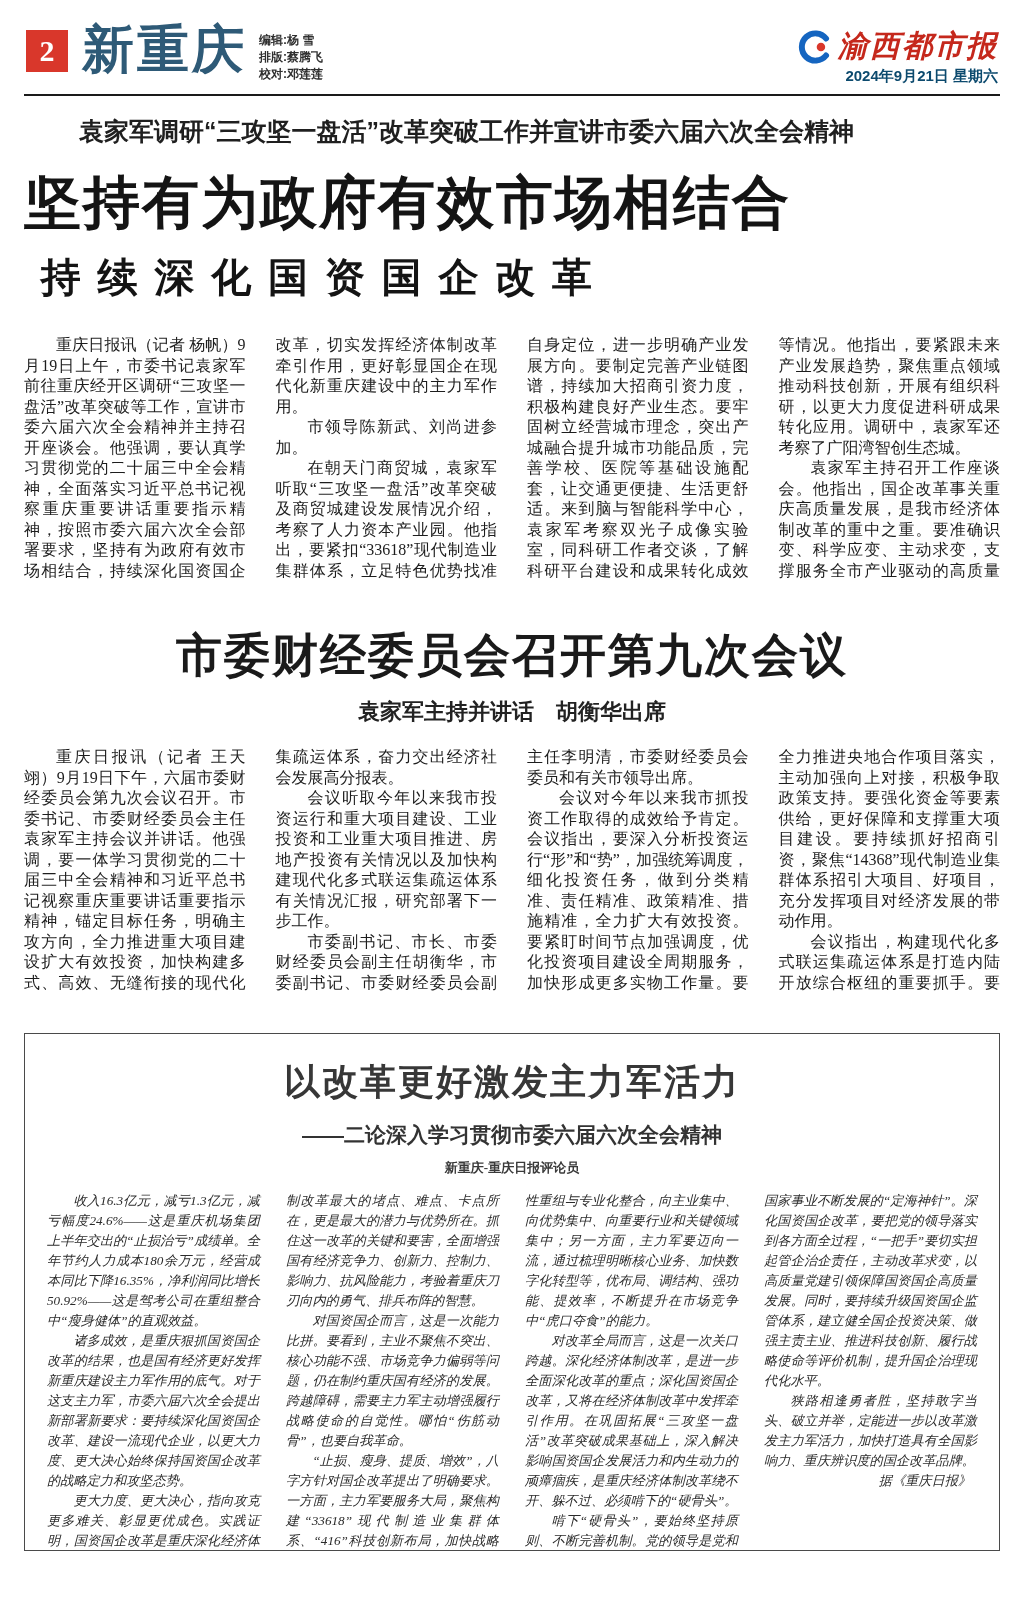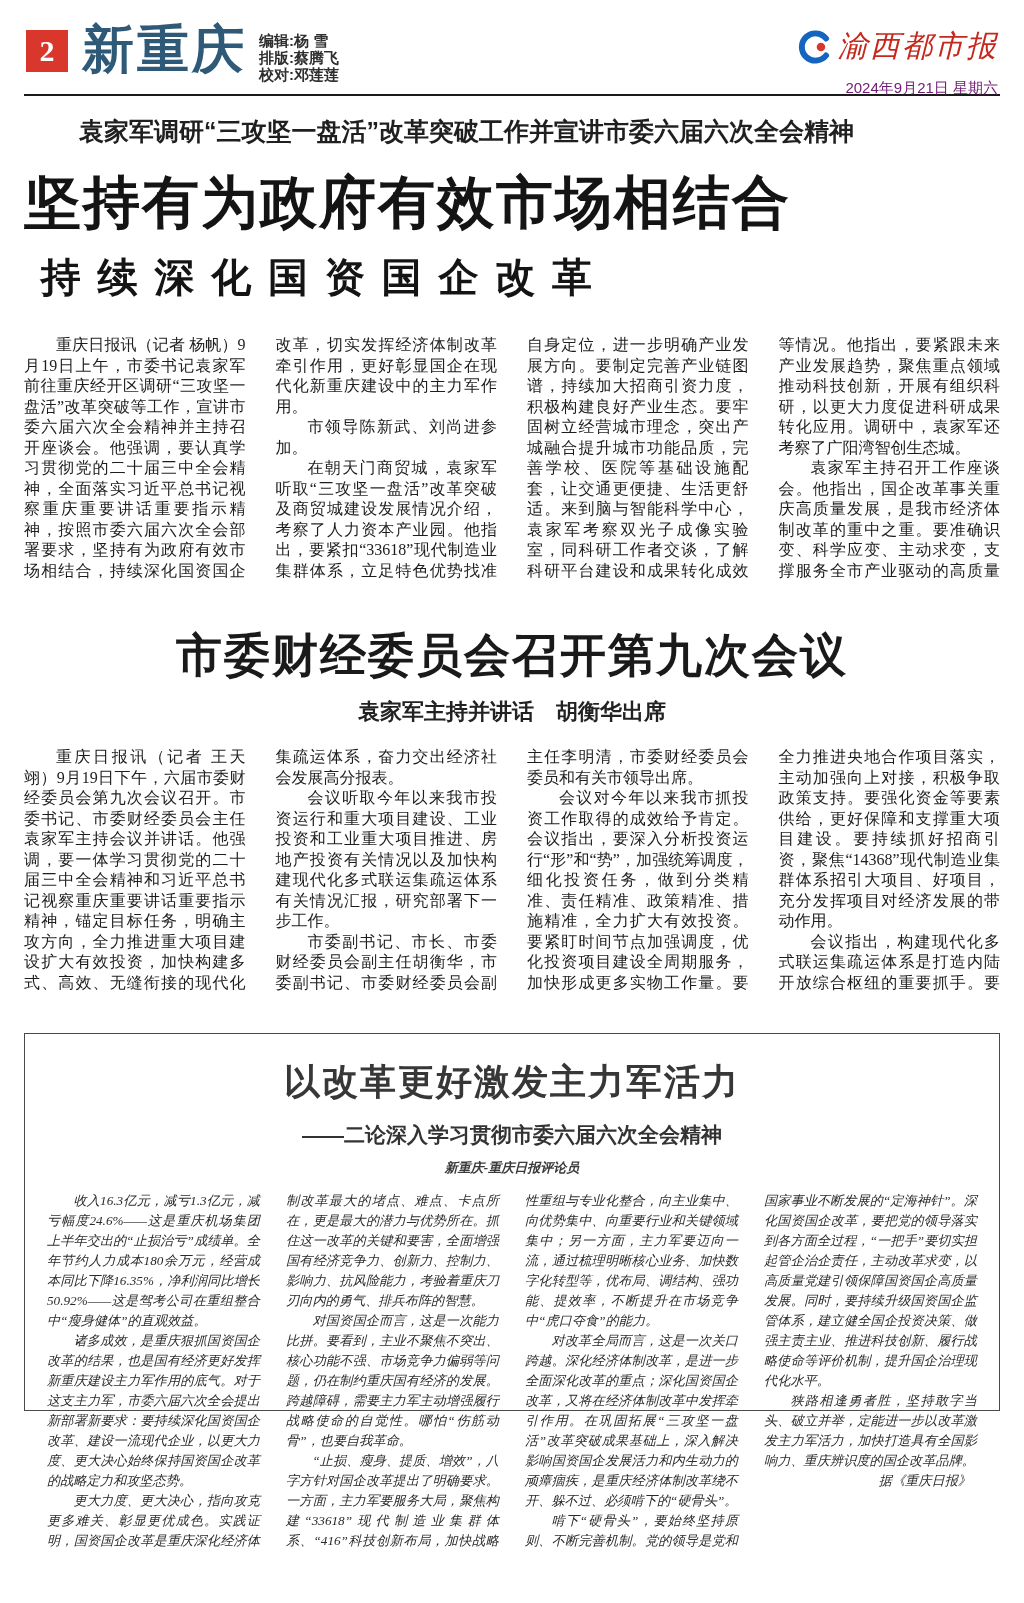--- a/index.html
+++ b/index.html
@@ -28,34 +28,34 @@
     font: bold 30px/42px "Liberation Serif", serif;
     text-align: center; margin-top: 10px;
   }
   .section-title {
     font-family: "Liberation Serif", serif;
     font-weight: bold; font-size: 52px; line-height: 60px;
     color: #2e5a77; letter-spacing: 3px; margin-left: 14px;
   }
   .credits {
     font-family: "Liberation Sans", sans-serif;
-    font-size: 15px; font-weight: bold; color: #2f2f2f;
+    font-size: 12px; font-weight: bold; color: #2f2f2f;
     line-height: 17px; margin-left: 12px; margin-top: 12px;
   }
   .header-right { margin-left: auto; text-align: right; padding-top: 6px; }
   .masthead-row { display: flex; align-items: center; justify-content: flex-end; }
   .logo-icon { width: 34px; height: 34px; margin-right: 6px; }
   .masthead {
     font-family: "Liberation Serif", serif;
-    font-style: italic; font-weight: normal;
+    font-style: italic; font-weight: bold;
     font-size: 30px; color: #c5281c; letter-spacing: 2px;
   }
   .pub-date {
     font-family: "Liberation Sans", sans-serif;
-    font-size: 15px; font-weight: normal; color: #701a75; margin-top: 12px;
+    font-size: 15px; font-weight: bold; color: #0c4a6e; margin-top: 0;
   }
 
   
   .kicker {
     margin-top: 16px;
     font-family: "Liberation Sans", sans-serif;
     font-weight: bold; font-size: 25px; line-height: 39px;
     color: #1f1f1f; text-align: justify; text-indent: 2.2em;
   }
   .headline1 {
@@ -87,36 +87,36 @@
     margin-top: 14px; text-align: center;
     font-family: "Liberation Sans", sans-serif;
     font-weight: bold; font-size: 22px; color: #222;
   }
 
   
   .editorial-box {
     margin-top: 30px;
     border: 1px solid #4a4a4a;
     padding: 24px 22px 18px 22px;
-    height: 378px;
+    height: 518px;
   }
   .ed-title {
     text-align: center;
     font-family: "Liberation Sans", sans-serif;
     font-weight: 900; font-size: 36px; color: #373737; letter-spacing: 2px;
   }
   .ed-subtitle {
     margin-top: 14px; text-align: center;
     font-family: "Liberation Sans", sans-serif;
     font-weight: bold; font-size: 21px; color: #333;
   }
   .ed-byline {
     margin-top: 10px; text-align: center;
     font-family: "Liberation Serif", serif;
-    font-style: italic; font-weight: bold; font-size: 13px; color: #3a3a3a;
+    font-weight: bold; font-size: 13px; color: #3a3a3a;
   }
   .ed-body {
     margin-top: 14px;
     column-count: 4; column-gap: 26px;
     font-family: "Liberation Serif", serif;
     font-style: italic;
     font-size: 13.2px; line-height: 20px;
     text-align: justify; color: #2b2b2b;
     height: 382px;
   }

